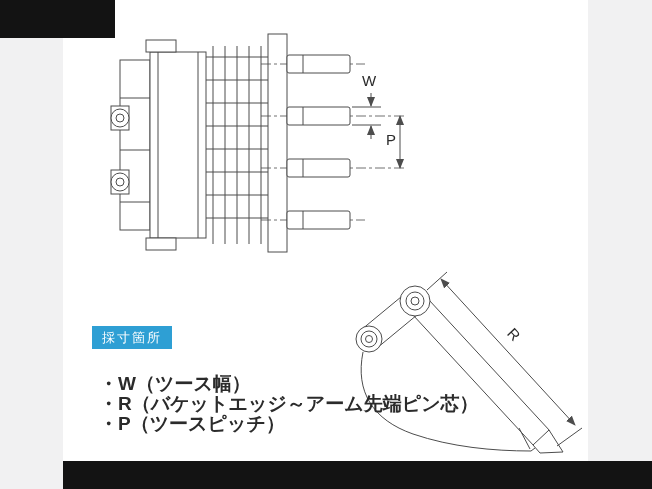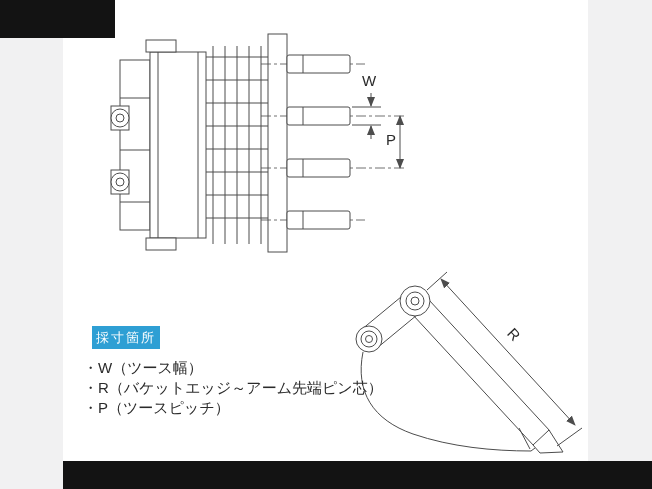--- a/index.html
+++ b/index.html
@@ -8,23 +8,23 @@
   .photo{position:absolute;left:63px;top:0;width:525px;height:461px;background:var(--photo_bg,#fff);}
   .letterbox-tl{position:absolute;left:0;top:0;width:115px;height:38px;background:var(--letterbox,#131313);}
   .letterbox-bottom{position:absolute;left:63px;top:461px;width:589px;height:28px;background:var(--letterbox,#131313);}
   .drawing{position:absolute;left:0;top:0;}
   .d{stroke:var(--line,#4d4d4d);fill:none;stroke-width:1;}
   .df{stroke:var(--line,#4d4d4d);fill:#fff;stroke-width:1;}
   .cl{stroke:var(--line,#4d4d4d);fill:none;stroke-width:0.8;stroke-dasharray:10 3 3 3;}
   .dim{stroke:var(--line,#4d4d4d);fill:none;stroke-width:1;}
   .dimtext{fill:#2b2b2b;font-size:15px;font-family:"Liberation Sans",sans-serif;}
   .badge{position:absolute;left:29px;top:326px;background:var(--badge_bg,#2e9fd4);color:var(--badge_text,#fff);
-         font-size:13px;letter-spacing:2px;padding:3px 4px;line-height:17px;}
-  .legend{position:absolute;left:20px;top:358px;margin:0;padding:0;list-style:none;
-          font-size:15px;color:var(--text,#2b2b2b);line-height:20px;}
+         font-size:13px;letter-spacing:2px;padding:3px 10px;line-height:17px;}
+  .legend{position:absolute;left:20px;top:358px;margin:16px;padding:0;list-style:none;
+          font-size:19px;color:var(--text,#2b2b2b);line-height:20px;font-weight:bold;}
 </style>
 </head>
 <body>
 
 <div class="stage">
 
   <div class="photo">
 
     <svg class="drawing" width="525" height="461" viewBox="0 0 525 461">
       <defs>

